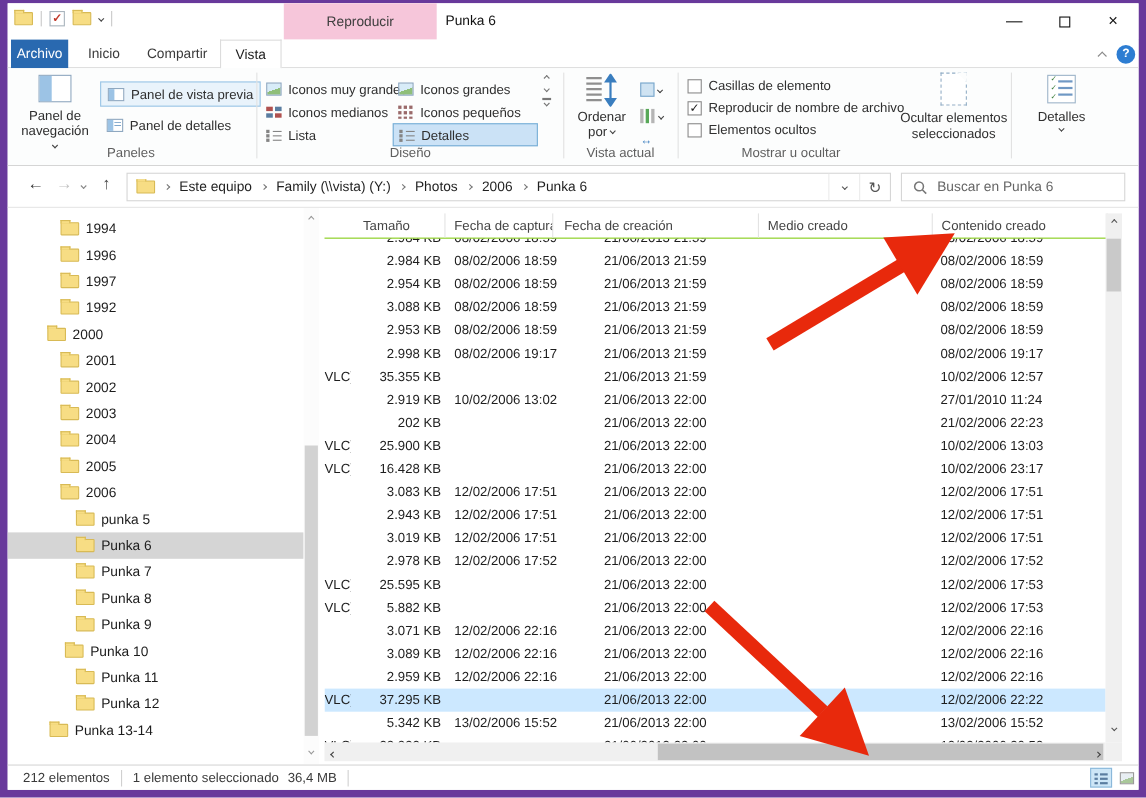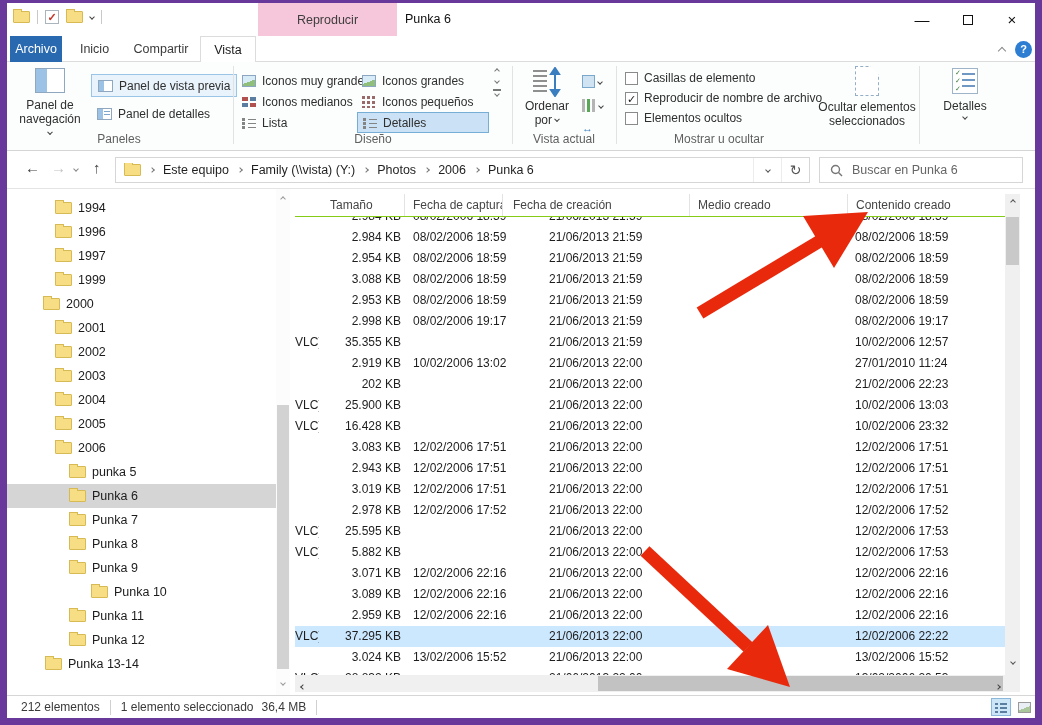--- a/index.html
+++ b/index.html
@@ -314,21 +314,21 @@
           <div class="titem" style="padding-left:48px">
             <span class="fold"></span>
             <span>1996</span>
           </div>
           <div class="titem" style="padding-left:48px">
             <span class="fold"></span>
             <span>1997</span>
           </div>
           <div class="titem" style="padding-left:48px">
             <span class="fold"></span>
-            <span>1999</span>
+            <span>1992</span>
           </div>
           <div class="titem" style="padding-left:36px">
             <span class="fold"></span>
             <span>2000</span>
           </div>
           <div class="titem" style="padding-left:48px">
             <span class="fold"></span>
             <span>2001</span>
           </div>
           <div class="titem" style="padding-left:48px">
@@ -364,21 +364,21 @@
             <span>Punka 7</span>
           </div>
           <div class="titem" style="padding-left:62px">
             <span class="fold"></span>
             <span>Punka 8</span>
           </div>
           <div class="titem" style="padding-left:62px">
             <span class="fold"></span>
             <span>Punka 9</span>
           </div>
-          <div class="titem" style="padding-left:84px">
+          <div class="titem" style="padding-left:52px">
             <span class="fold"></span>
             <span>Punka 10</span>
           </div>
           <div class="titem" style="padding-left:62px">
             <span class="fold"></span>
             <span>Punka 11</span>
           </div>
           <div class="titem" style="padding-left:62px">
             <span class="fold"></span>
             <span>Punka 12</span>
@@ -488,21 +488,21 @@
               <span class="c3">21/06/2013 22:00</span>
               <span class="c4"></span>
               <span class="c5">10/02/2006 13:03</span>
             </div>
             <div class="frow">
               <span class="c0">VLC)</span>
               <span class="c1">16.428 KB</span>
               <span class="c2"></span>
               <span class="c3">21/06/2013 22:00</span>
               <span class="c4"></span>
-              <span class="c5">10/02/2006 23:32</span>
+              <span class="c5">10/02/2006 23:17</span>
             </div>
             <div class="frow">
               <span class="c0"></span>
               <span class="c1">3.083 KB</span>
               <span class="c2">12/02/2006 17:51</span>
               <span class="c3">21/06/2013 22:00</span>
               <span class="c4"></span>
               <span class="c5">12/02/2006 17:51</span>
             </div>
             <div class="frow">
@@ -572,21 +572,21 @@
             <div class="frow sel">
               <span class="c0">VLC)</span>
               <span class="c1">37.295 KB</span>
               <span class="c2"></span>
               <span class="c3">21/06/2013 22:00</span>
               <span class="c4"></span>
               <span class="c5">12/02/2006 22:22</span>
             </div>
             <div class="frow">
               <span class="c0"></span>
-              <span class="c1">3.024 KB</span>
+              <span class="c1">5.342 KB</span>
               <span class="c2">13/02/2006 15:52</span>
               <span class="c3">21/06/2013 22:00</span>
               <span class="c4"></span>
               <span class="c5">13/02/2006 15:52</span>
             </div>
             <div class="frow">
               <span class="c0">VLC)</span>
               <span class="c1">28.832 KB</span>
               <span class="c2"></span>
               <span class="c3">21/06/2013 22:00</span>

